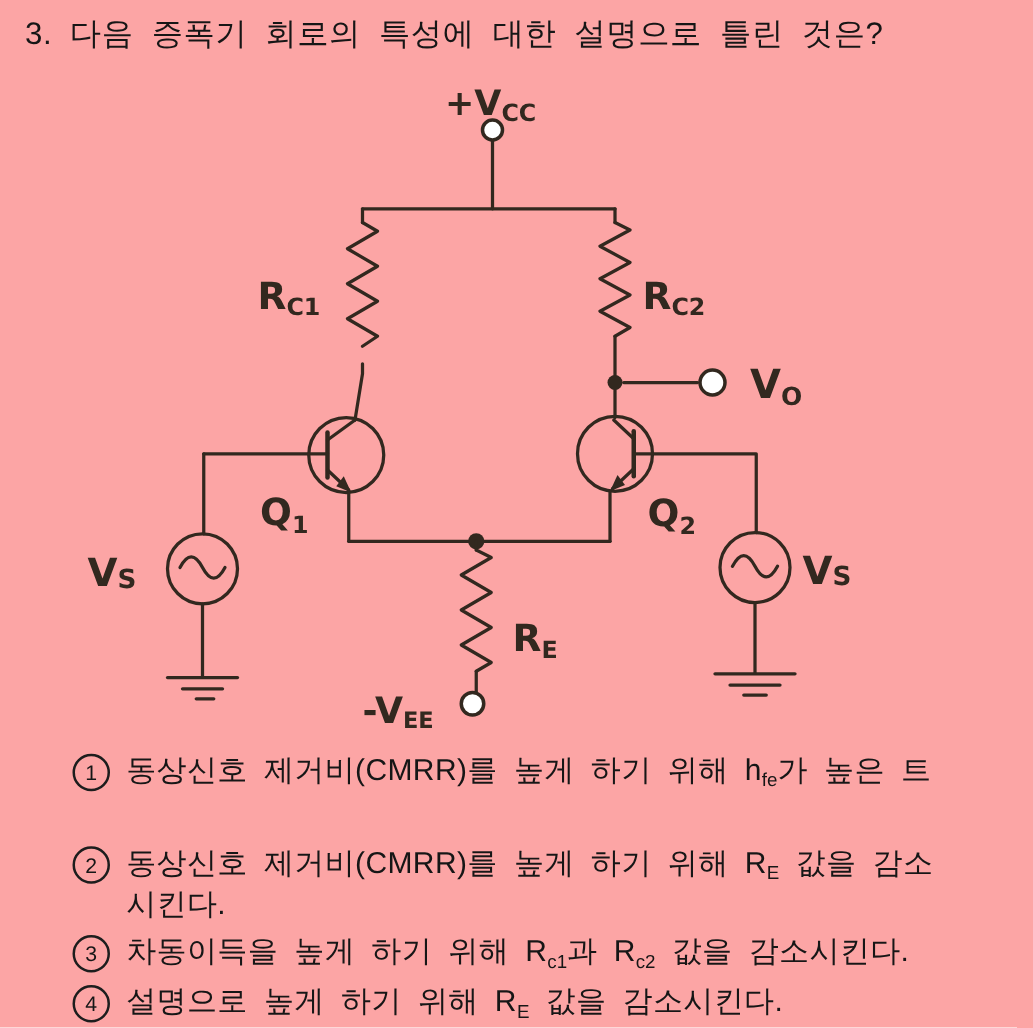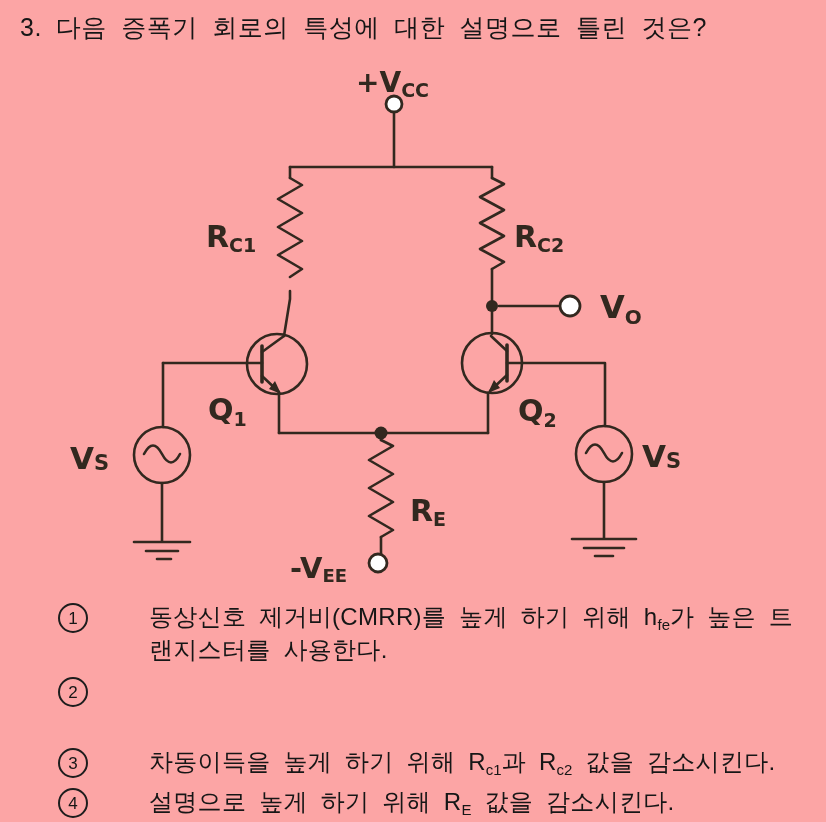--- a/index.html
+++ b/index.html
@@ -24,21 +24,21 @@
   .option {
     position:absolute; left:58px; display:flex; align-items:flex-start;
     font-size:24px; line-height:33px; letter-spacing:0.3px; word-spacing:6px;
   }
   .marker {
     flex:0 0 auto; width:26px; height:26px; margin-top:3px; margin-right:13px;
     border:2px solid #1d1d1d; border-radius:50%;
     display:flex; align-items:center; justify-content:center;
     font-size:17px; line-height:1; word-spacing:0; letter-spacing:0;
   }
-  .otext { max-width:720px;margin-left:48px; }
+  .otext { max-width:720px; }
   .otext sub { font-size:15px; line-height:0; vertical-align:-5px; letter-spacing:0; }
 </style>
 </head>
 <body>
 
 <div class="page">
 
   <div class="title"><span class="qnum">3.</span><span>다음 증폭기 회로의 특성에 대한 설명으로 틀린 것은?</span></div>
 
   <svg class="ckt" width="826" height="600" viewBox="0 0 826 600">
@@ -129,29 +129,30 @@
   </svg>
 
   <div class="opts">
 
     <div class="option" style="top:600px">
       <span class="marker">
           <span>1</span>
         </span>
       <div class="otext">
         <div><span>동상신호 제거비(CMRR)를 높게 하기 위해 h</span><sub>fe</sub><span>가 높은 트</span></div>
-        <div>랜지스터를 사용한다.</div>
       </div>
     </div>
 
     <div class="option" style="top:674px">
       <span class="marker">
           <span>2</span>
         </span>
       <div class="otext">
+        <div><span>동상신호 제거비(CMRR)를 높게 하기 위해 R</span><sub>E</sub><span> 값을 감소</span></div>
+        <div>시킨다.</div>
       </div>
     </div>
 
     <div class="option" style="top:745px">
       <span class="marker">
           <span>3</span>
         </span>
       <div class="otext">
         <div><span>차동이득을 높게 하기 위해 R</span><sub>c1</sub><span>과 R</span><sub>c2</sub><span> 값을 감소시킨다.</span></div>
       </div>

